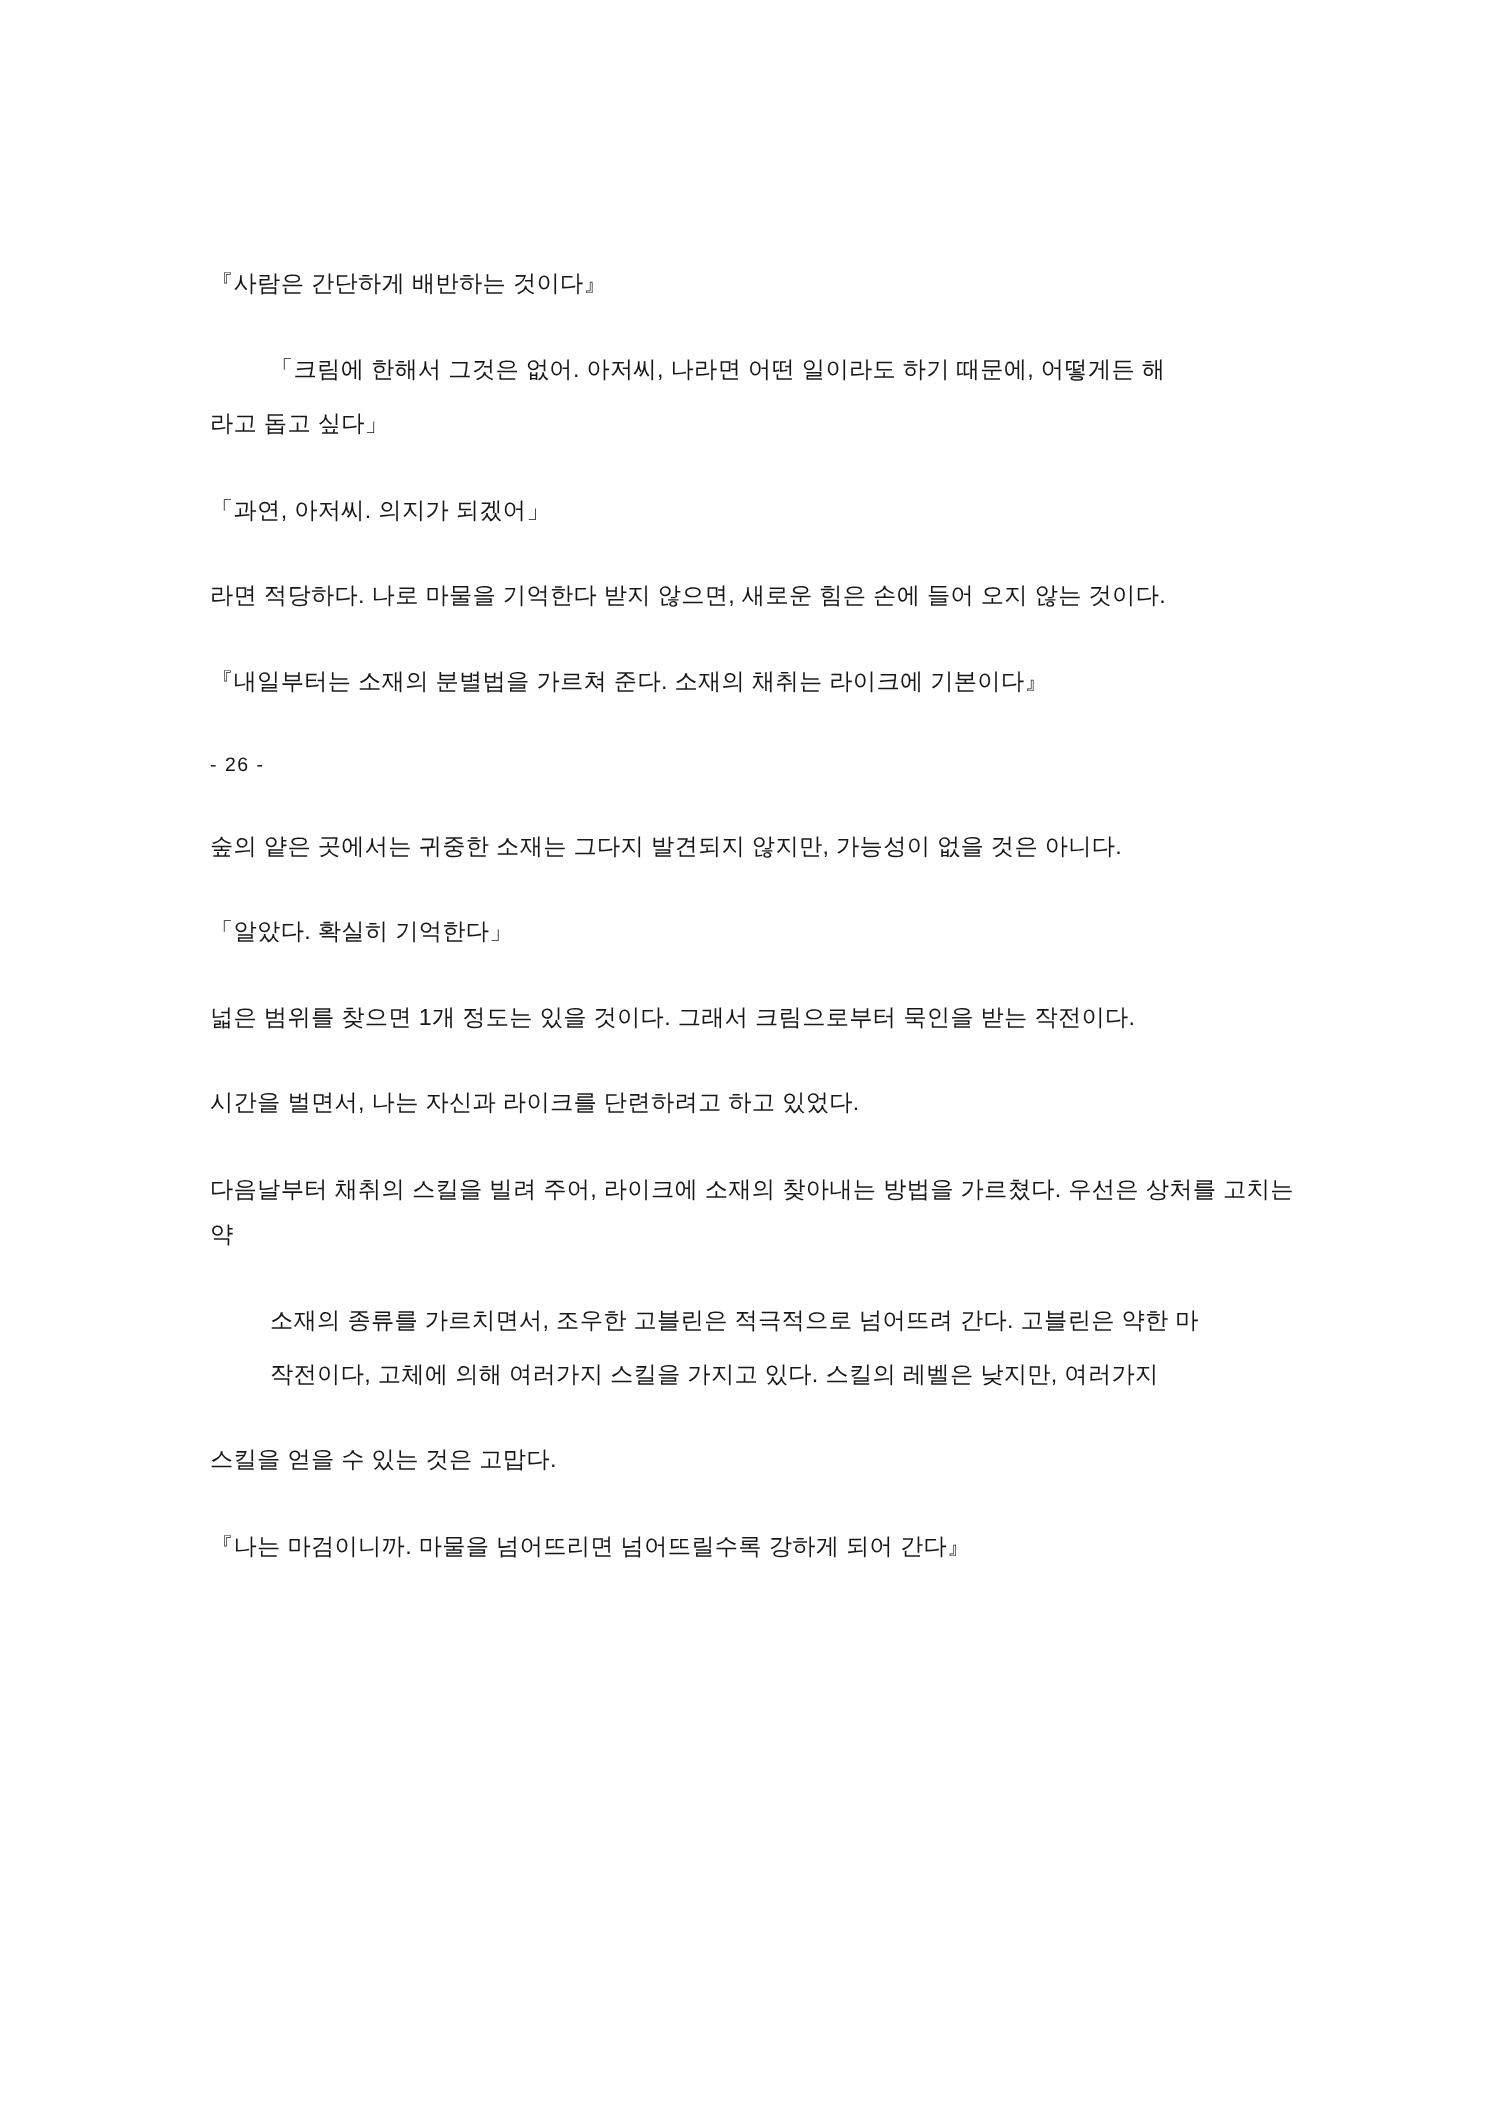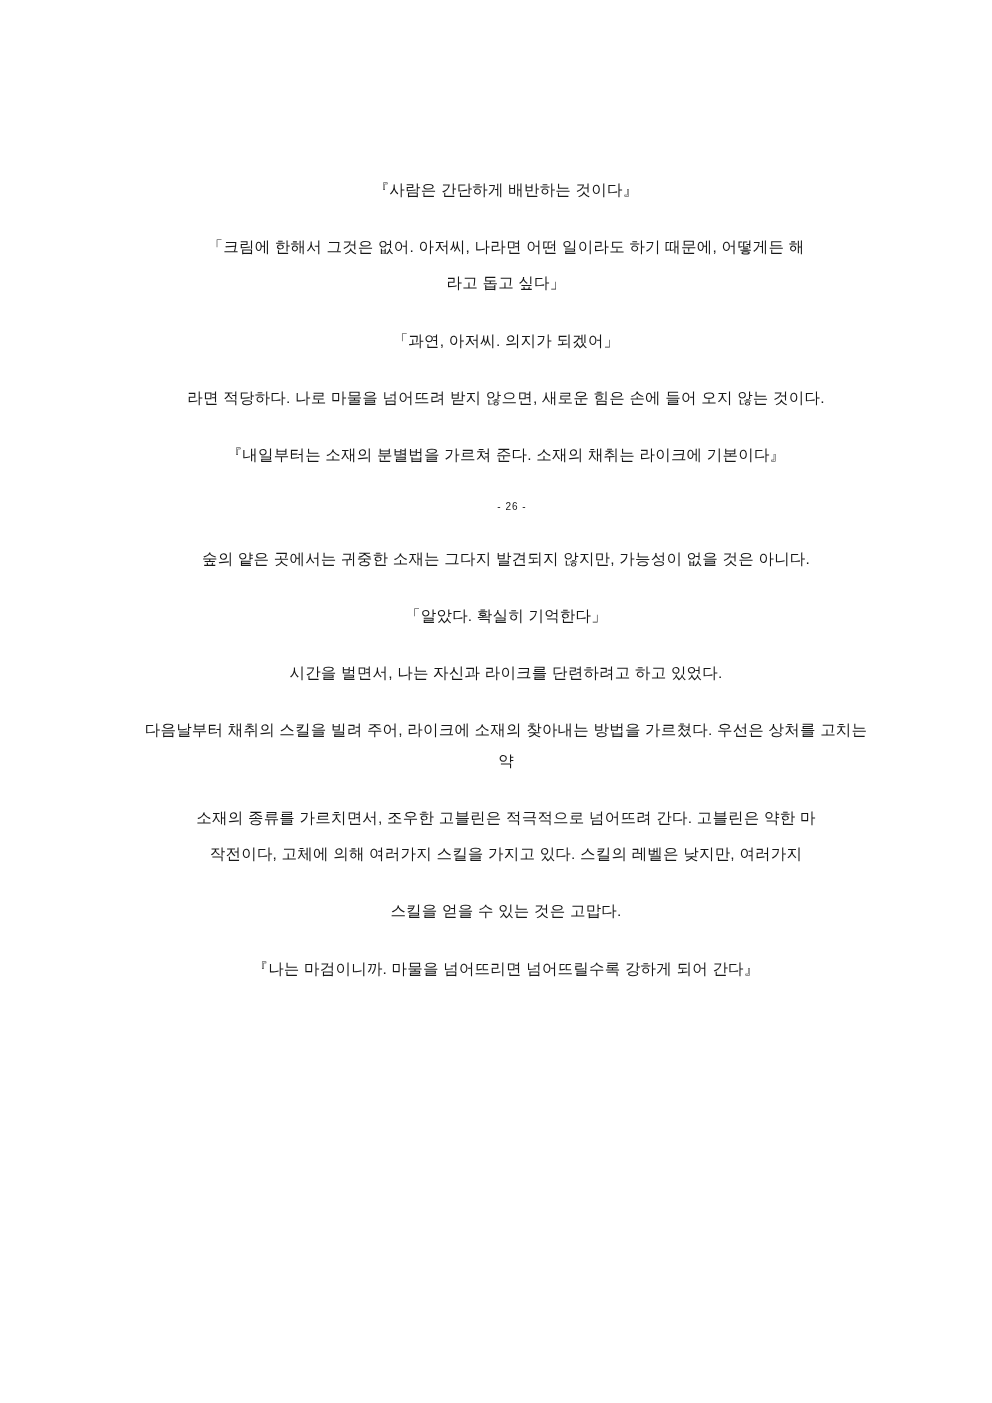--- a/index.html
+++ b/index.html
@@ -14,66 +14,67 @@
     color: #1a1a1a;
     -webkit-font-smoothing: antialiased;
   }
   .page {
     position: relative;
     width: 992px;
     min-height: 1403px;
     box-sizing: border-box;
     padding: 175px 120px 60px 140px;
     background: #ffffff;
-    text-align: center;
   }
   .doc-body {
     display: block;
   }
   .para {
     font-size: 15.5px;
     line-height: 1.95;
     letter-spacing: 0.2px;
     color: #171717;
     margin: 0 0 27px 0;
     word-break: keep-all;
     white-space: pre-wrap;
   }
   .para.tight {
     margin-bottom: 6px;
+    margin-left: 40px;
   }
   .para.cont {
     margin-top: 0;
     margin-bottom: 27px;
   }
   .page-number {
-    font-size: 10px;
+    font-size: 13px;
     line-height: 1.95;
     color: #171717;
-    margin: 0 0 27px 12px;
+    margin: 0 0 27px 0;
     letter-spacing: 1px;
   }
 </style>
 </head>
 <body>
 
 <div class="page">
   <div class="doc-body">
 
     <p class="para">『사람은 간단하게 배반하는 것이다』</p>
     <p class="para tight">「크림에 한해서 그것은 없어. 아저씨, 나라면 어떤 일이라도 하기 때문에, 어떻게든 해</p>
     <p class="para cont">라고 돕고 싶다」</p>
     <p class="para">「과연, 아저씨. 의지가 되겠어」</p>
-    <p class="para cont">라면 적당하다. 나로 마물을 넘어뜨려 받지 않으면, 새로운 힘은 손에 들어 오지 않는 것이다.</p>
+    <p class="para cont">라면 적당하다. 나로 마물을 기억한다 받지 않으면, 새로운 힘은 손에 들어 오지 않는 것이다.</p>
     <p class="para">『내일부터는 소재의 분별법을 가르쳐 준다. 소재의 채취는 라이크에 기본이다』</p>
 
     <p class="page-number">- 26 -</p>
 
     <p class="para">숲의 얕은 곳에서는 귀중한 소재는 그다지 발견되지 않지만, 가능성이 없을 것은 아니다.</p>
     <p class="para">「알았다. 확실히 기억한다」</p>
+    <p class="para">넓은 범위를 찾으면 1개 정도는 있을 것이다. 그래서 크림으로부터 묵인을 받는 작전이다.</p>
     <p class="para">시간을 벌면서, 나는 자신과 라이크를 단련하려고 하고 있었다.</p>
     <p class="para">다음날부터 채취의 스킬을 빌려 주어, 라이크에 소재의 찾아내는 방법을 가르쳤다. 우선은 상처를 고치는 약</p>
     <p class="para tight">소재의 종류를 가르치면서, 조우한 고블린은 적극적으로 넘어뜨려 간다. 고블린은 약한 마</p>
     <p class="para cont tight">작전이다, 고체에 의해 여러가지 스킬을 가지고 있다. 스킬의 레벨은 낮지만, 여러가지</p>
     <p class="para cont">스킬을 얻을 수 있는 것은 고맙다.</p>
     <p class="para">『나는 마검이니까. 마물을 넘어뜨리면 넘어뜨릴수록 강하게 되어 간다』</p>
 
   </div>
 </div>
 

